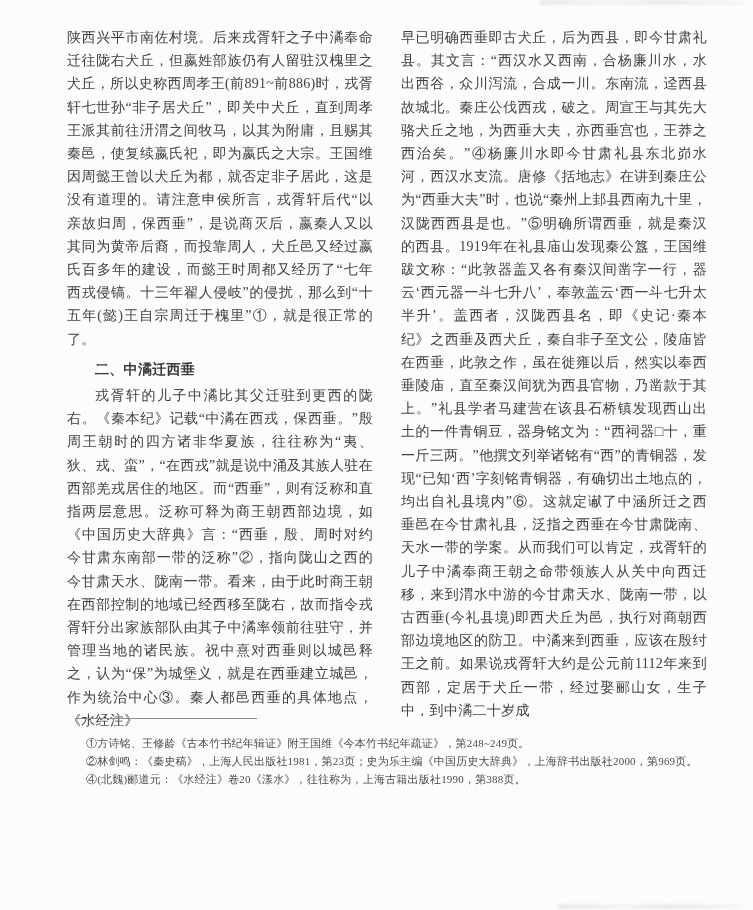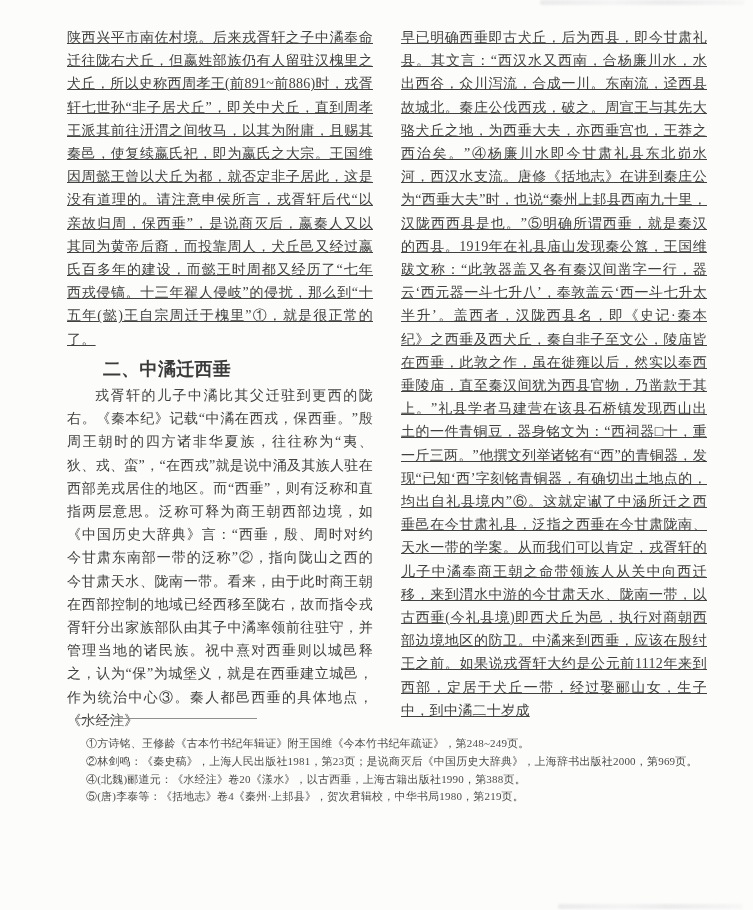--- a/index.html
+++ b/index.html
@@ -36,25 +36,25 @@
     line-height: 23.2px;
     text-align: justify;
     text-justify: inter-ideograph;
     letter-spacing: 0.3px;
   }
   .col-left  { left: 67px;  }
   .col-right { left: 401px; }
 
   .body-text { margin: 0; }
   .indent    { text-indent: 2em; }
-  .no-indent { text-indent: 0; text-decoration: underline; }
+  .no-indent { text-indent: 0; }
 
   .section-heading {
     margin: 7px 0 3px 0;
-    font-size: 18px;
+    font-size: 14px;
     line-height: 23.2px;
     font-weight: bold;
     text-indent: 2em;
     color: #3a3a3a;
   }
 
   .footnote-area {
     position: absolute;
     left: 75px;
     top: 718px;
@@ -90,20 +90,19 @@
     <p class="body-text indent">戎胥轩的儿子中潏比其父迁驻到更西的陇右。《秦本纪》记载“中潏在西戎，保西垂。”殷周王朝时的四方诸非华夏族，往往称为“夷、狄、戎、蛮”，“在西戎”就是说中涌及其族人驻在西部羌戎居住的地区。而“西垂”，则有泛称和直指两层意思。泛称可释为商王朝西部边境，如《中国历史大辞典》言：“西垂，殷、周时对约今甘肃东南部一带的泛称”②，指向陇山之西的今甘肃天水、陇南一带。看来，由于此时商王朝在西部控制的地域已经西移至陇右，故而指令戎胥轩分出家族部队由其子中潏率领前往驻守，并管理当地的诸民族。祝中熹对西垂则以城邑释之，认为“保”为城堡义，就是在西垂建立城邑，作为统治中心③。秦人都邑西垂的具体地点，《水经注》</p>
   </div>
 
   <div class="col col-right">
     <p class="body-text no-indent">早已明确西垂即古犬丘，后为西县，即今甘肃礼县。其文言：“西汉水又西南，合杨廉川水，水出西谷，众川泻流，合成一川。东南流，迳西县故城北。秦庄公伐西戎，破之。周宣王与其先大骆犬丘之地，为西垂大夫，亦西垂宫也，王莽之西治矣。”④杨廉川水即今甘肃礼县东北峁水河，西汉水支流。唐修《括地志》在讲到秦庄公为“西垂大夫”时，也说“秦州上邽县西南九十里，汉陇西西县是也。”⑤明确所谓西垂，就是秦汉的西县。1919年在礼县庙山发现秦公簋，王国维跋文称：“此敦器盖又各有秦汉间凿字一行，器云‘西元器一斗七升八’，奉敦盖云‘西一斗七升太半升’。盖西者，汉陇西县名，即《史记·秦本纪》之西垂及西犬丘，秦自非子至文公，陵庙皆在西垂，此敦之作，虽在徙雍以后，然实以奉西垂陵庙，直至秦汉间犹为西县官物，乃凿款于其上。”礼县学者马建营在该县石桥镇发现西山出土的一件青铜豆，器身铭文为：“西祠器□十，重一斤三两。”他撰文列举诸铭有“西”的青铜器，发现“已知‘西’字刻铭青铜器，有确切出土地点的，均出自礼县境内”⑥。这就定谳了中涵所迁之西垂邑在今甘肃礼县，泛指之西垂在今甘肃陇南、天水一带的学案。从而我们可以肯定，戎胥轩的儿子中潏奉商王朝之命带领族人从关中向西迁移，来到渭水中游的今甘肃天水、陇南一带，以古西垂(今礼县境)即西犬丘为邑，执行对商朝西部边境地区的防卫。中潏来到西垂，应该在殷纣王之前。如果说戎胥轩大约是公元前1112年来到西部，定居于犬丘一带，经过娶郦山女，生子中，到中潏二十岁成</p>
   </div>
 
   <div class="footnote-area">
     <div class="footnote-rule"></div>
     <p class="footnote">①方诗铭、王修龄《古本竹书纪年辑证》附王国维《今本竹书纪年疏证》，第248~249页。</p>
-    <p class="footnote">②林剑鸣：《秦史稿》，上海人民出版社1981，第23页；是说商灭后《中国历史大辞典》，上海辞书出版社2000，第969页。</p>
-    <p class="footnote">④(北魏)郦道元：《水经注》卷20《漾水》，以古西垂，上海古籍出版社1990，第388页。</p>
-    <p class="footnote">⑤(唐)李泰等：《括地志》卷4《秦州·上邽县》，贺次君辑校，中华书局1980，第219页。</p>
+    <p class="footnote">②林剑鸣：《秦史稿》，上海人民出版社1981，第23页；史为乐主编《中国历史大辞典》，上海辞书出版社2000，第969页。</p>
+    <p class="footnote">④(北魏)郦道元：《水经注》卷20《漾水》，往往称为，上海古籍出版社1990，第388页。</p>
   </div>
 
   <div class="artifact artifact-bottom"></div>
 
 </div>
 
 </body></html>

